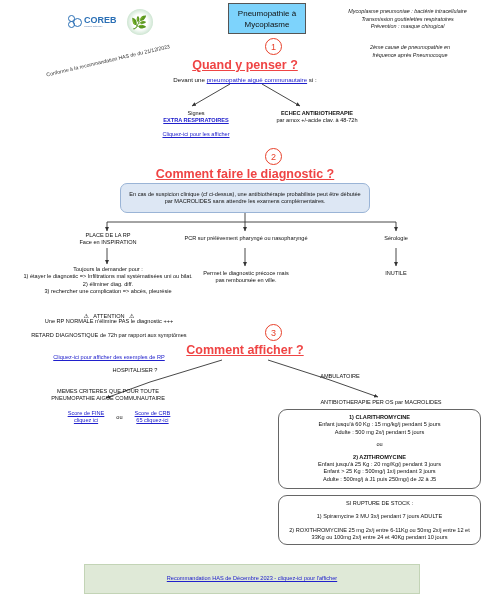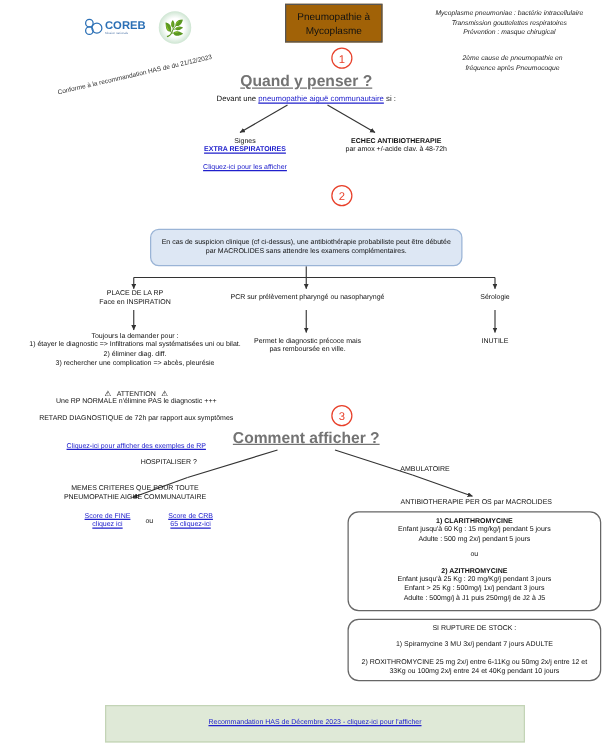--- a/index.html
+++ b/index.html
@@ -52,21 +52,21 @@
   
   .rot-note {
     left: 44px; top: 72px; width: 130px;
     font-size: 5.2px; color: #333; line-height: 7px; text-align: center;
     transform: rotate(-13deg); transform-origin: left top;
   }
 
   
   .title-box {
     left: 228px; top: 3px; width: 78px; height: 31px;
-    border: 1.2px solid #555; background: #a16207;
+    border: 1.2px solid #555; background: #7dd3fc;
     display: flex; align-items: center; justify-content: center;
     font-size: 8px; color: #111; line-height: 11px; text-align: center;
   }
 
   
   .intro { left: 330px; top: 8px; width: 155px; font-size: 5.4px; font-style: italic;
            color: #222; line-height: 7.5px; text-align: center; }
   .intro2 { left: 340px; top: 44px; width: 140px; font-size: 5.4px; font-style: italic;
             color: #222; line-height: 7.5px; text-align: center; }
 
@@ -75,21 +75,21 @@
     width: 17px; height: 17px; border: 1.2px solid #e8402a; border-radius: 50%;
     color: #e8402a; font-size: 9px; display: flex; align-items: center;
     justify-content: center; background: #fff;
   }
   .s1 { left: 265px; top: 38px; }
   .s2 { left: 265px; top: 148px; }
   .s3 { left: 265px; top: 324px; }
 
   
   .sec-head {
-    color: #737373; font-weight: bold; text-decoration: underline;
+    color: #ef4444; font-weight: bold; text-decoration: underline;
     font-size: 12.5px; text-align: center;
   }
   .h1 { left: 160px; top: 58px; width: 170px; }
   .h2 { left: 130px; top: 167px; width: 230px; }
   .h3 { left: 160px; top: 343px; width: 170px; }
 
   
   .t { font-size: 5.6px; color: #111; line-height: 7.4px; }
   .t7 { font-size: 6.2px; color: #111; line-height: 8px; }
   .b { font-weight: bold; }
@@ -201,20 +201,21 @@
     <div class="t lnk-b">EXTRA RESPIRATOIRES</div>
     <div class="t lnk" style="margin-top:6px;">Cliquez-ici pour les afficher</div>
   </div>
 
   <div class="abs ctr" style="left:252px; top:110px; width:130px;">
     <div class="t b">ECHEC ANTIBIOTHERAPIE</div>
     <div class="t">par amox +/-acide clav. à 48-72h</div>
   </div>
 
   <div class="abs step s2">2</div>
+  <div class="abs sec-head h2">Comment faire le diagnostic ?</div>
 
   <div class="abs info-box">
     <div class="t">En cas de suspicion clinique (cf ci-dessus), une antibiothérapie probabiliste peut être débutée par MACROLIDES sans attendre les examens complémentaires.</div>
   </div>
 
   <div class="abs ctr" style="left:52px; top:232px; width:112px;">
     <div class="t">PLACE DE LA RP</div>
     <div class="t">Face en INSPIRATION</div>
   </div>
   <div class="abs ctr" style="left:2px; top:266px; width:212px;">

